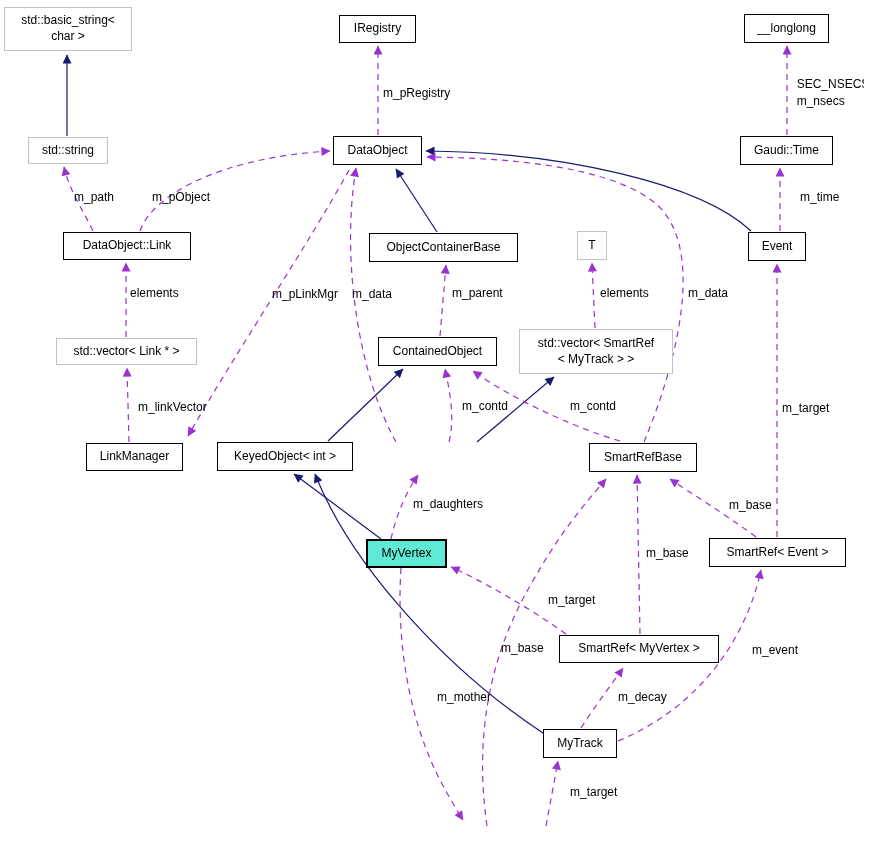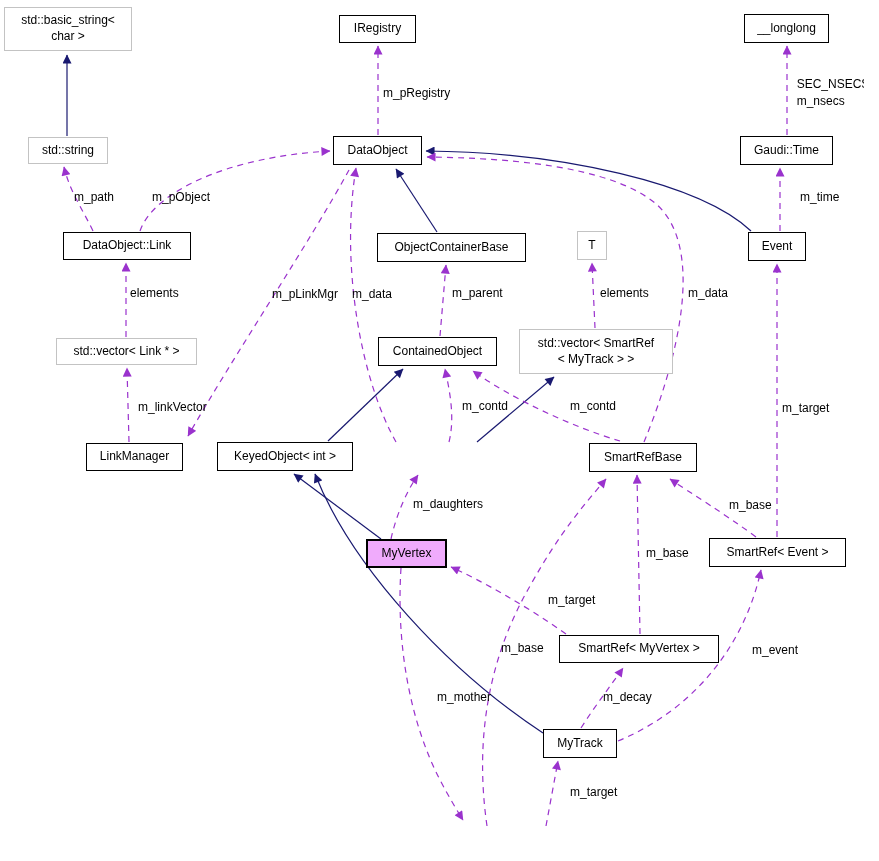--- a/index.html
+++ b/index.html
@@ -8,21 +8,21 @@
     font-family:"Liberation Sans", sans-serif;
   }
   .edges{position:absolute;left:0;top:0;z-index:1;}
   .node{
     position:absolute;box-sizing:border-box;z-index:3;
     border:1px solid #000000;background:#ffffff;color:#000000;
     display:flex;align-items:center;justify-content:center;text-align:center;
     font-size:12px;line-height:1.3;white-space:pre-line;
   }
   .node.external{border-color:#c3c3c3;}
-  .node.focus{background:#f0abfc;border-width:2px;}
+  .node.focus{background:#5eead4;border-width:2px;}
   .elabel{
     position:absolute;z-index:2;transform:translateY(-50%);
     font-size:12px;color:#000000;white-space:pre;
   }
   .elabel.center{transform:translate(-50%,-50%);white-space:pre-line;line-height:1.45;}
   path.solid{stroke:#191970;stroke-width:1.2;fill:none;}
   path.dashed{stroke:#9a32cd;stroke-width:1.2;fill:none;stroke-dasharray:6 5;}
 </style>
 </head>
 <body>
@@ -74,21 +74,21 @@
   </svg>
 
   <div class="node external" style="left:4px;top:7px;width:128px;height:44px">std::basic_string&lt;
 char &gt;</div>
   <div class="node external" style="left:28px;top:137px;width:80px;height:27px">std::string</div>
   <div class="node" style="left:339px;top:15px;width:77px;height:28px">IRegistry</div>
   <div class="node" style="left:744px;top:14px;width:85px;height:29px">__longlong</div>
   <div class="node" style="left:740px;top:136px;width:93px;height:29px">Gaudi::Time</div>
   <div class="node" style="left:333px;top:136px;width:89px;height:29px">DataObject</div>
   <div class="node" style="left:63px;top:232px;width:128px;height:28px">DataObject::Link</div>
-  <div class="node" style="left:377px;top:233px;width:149px;height:29px">ObjectContainerBase</div>
+  <div class="node" style="left:369px;top:233px;width:149px;height:29px">ObjectContainerBase</div>
   <div class="node external" style="left:577px;top:231px;width:30px;height:29px">T</div>
   <div class="node" style="left:748px;top:232px;width:58px;height:29px">Event</div>
   <div class="node external" style="left:56px;top:338px;width:141px;height:27px">std::vector&lt; Link * &gt;</div>
   <div class="node" style="left:378px;top:337px;width:119px;height:29px">ContainedObject</div>
   <div class="node external" style="left:519px;top:329px;width:154px;height:45px">std::vector&lt; SmartRef
 &lt; MyTrack &gt; &gt;</div>
   <div class="node" style="left:86px;top:443px;width:97px;height:28px">LinkManager</div>
   <div class="node" style="left:217px;top:442px;width:136px;height:29px">KeyedObject&lt; int &gt;</div>
   <div class="node" style="left:589px;top:443px;width:108px;height:29px">SmartRefBase</div>
   <div class="node focus" style="left:366px;top:539px;width:81px;height:29px">MyVertex</div>
@@ -111,17 +111,17 @@
   <span class="elabel" style="left:138px;top:407px">m_linkVector</span>
   <span class="elabel" style="left:462px;top:406px">m_contd</span>
   <span class="elabel" style="left:570px;top:406px">m_contd</span>
   <span class="elabel" style="left:782px;top:408px">m_target</span>
   <span class="elabel" style="left:413px;top:504px">m_daughters</span>
   <span class="elabel" style="left:729px;top:505px">m_base</span>
   <span class="elabel" style="left:646px;top:553px">m_base</span>
   <span class="elabel" style="left:548px;top:600px">m_target</span>
   <span class="elabel" style="left:501px;top:648px">m_base</span>
   <span class="elabel" style="left:437px;top:697px">m_mother</span>
-  <span class="elabel" style="left:603px;top:697px">m_decay</span>
+  <span class="elabel" style="left:618px;top:697px">m_decay</span>
   <span class="elabel" style="left:752px;top:650px">m_event</span>
   <span class="elabel" style="left:570px;top:792px">m_target</span>
 
 </div>
 
 </body></html>

